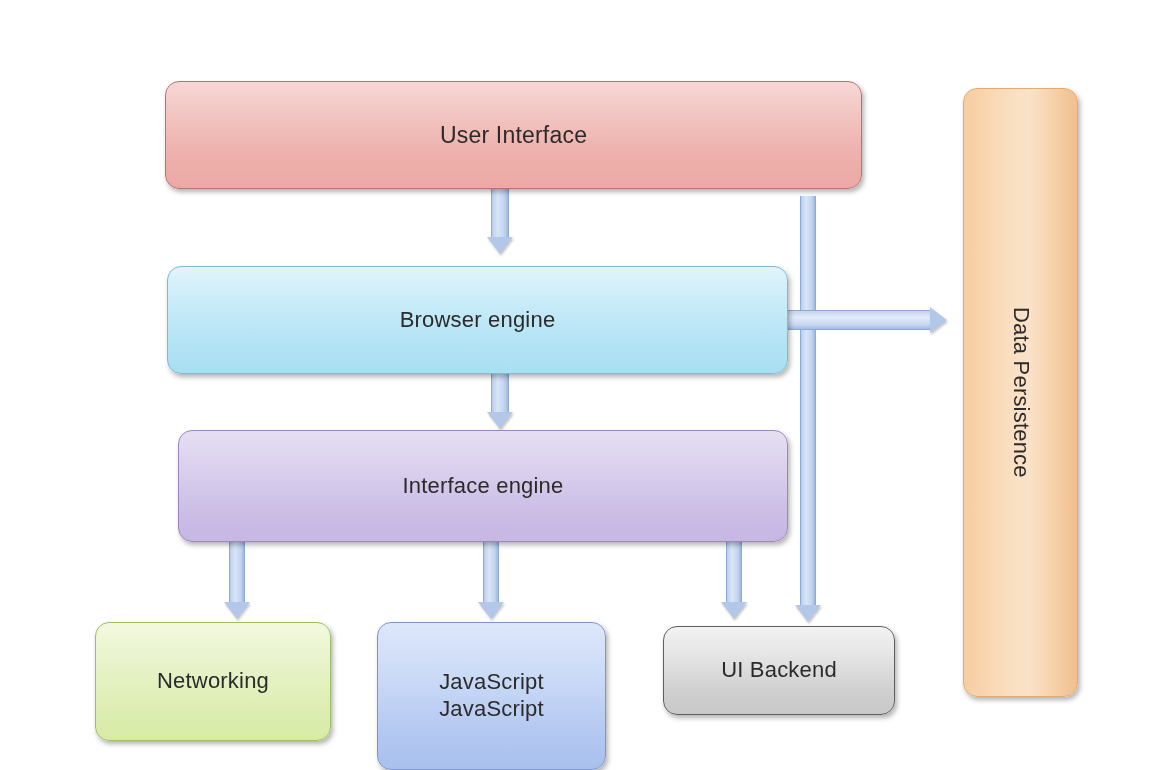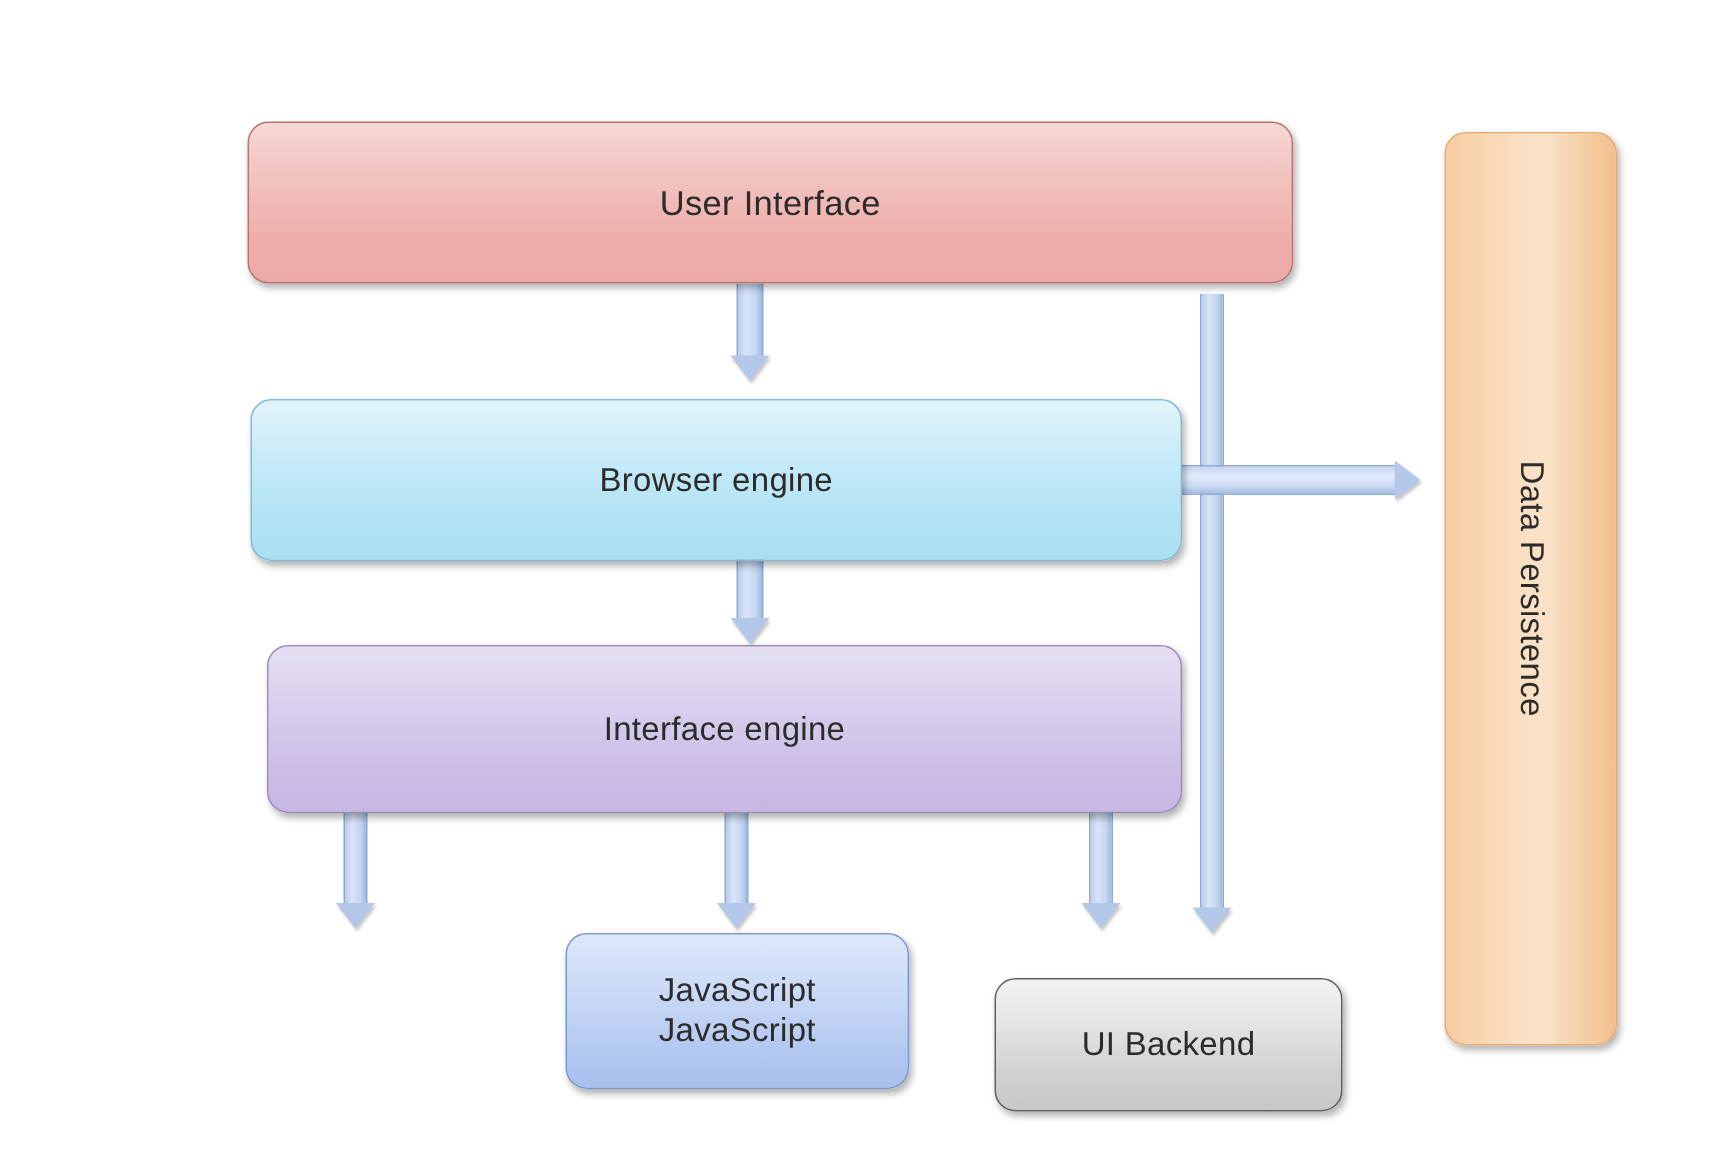--- a/index.html
+++ b/index.html
@@ -59,29 +59,29 @@
   
   .n-net {
     left: 95px; top: 622px; width: 236px; height: 119px;
     border: 1.5px solid #9cbf63;
     background: linear-gradient(to bottom, #f2f8de 0%, #e8f3ca 35%, #dcedb0 78%, #d7eba6 100%);
     font-size: 22px;
   }
 
   
   .n-js {
-    left: 377px; top: 622px; width: 229px; height: 104px;
+    left: 377px; top: 622px; width: 229px; height: 148px;
     border: 1.5px solid #7b96cf;
     background: linear-gradient(to bottom, #dde7fa 0%, #cddcf7 32%, #b2c7f0 78%, #a9c0ee 100%);
     font-size: 22px;
   }
 
   
   .n-back {
-    left: 663px; top: 652px; width: 232px; height: 89px;
+    left: 663px; top: 626px; width: 232px; height: 89px;
     border: 1.5px solid #5f5f5f;
     background: linear-gradient(to bottom, #f2f2f2 0%, #e6e6e6 30%, #cfcfcf 75%, #c8c8c8 100%);
     font-size: 22px;
   }
 
   
   .n-data {
     left: 963px; top: 88px; width: 115px; height: 609px;
     border: 1.5px solid #e3ab72;
     background: linear-gradient(to right, #f7cda1 0%, #fadfc2 42%, #fae2c8 58%, #f2bf8c 100%);
@@ -176,20 +176,23 @@
   </div>
 
   <div class="node n-browser">
     <span class="label">Browser engine</span>
   </div>
 
   <div class="node n-render">
     <span class="label">Interface engine</span>
   </div>
 
+  <div class="node n-net">
+    <span class="label">Networking</span>
+  </div>
 
   <div class="node n-js">
     <span class="label">
       <span>JavaScript</span><br>
       <span>JavaScript</span>
     </span>
   </div>
 
   <div class="node n-back">
     <span class="label">UI Backend</span>

